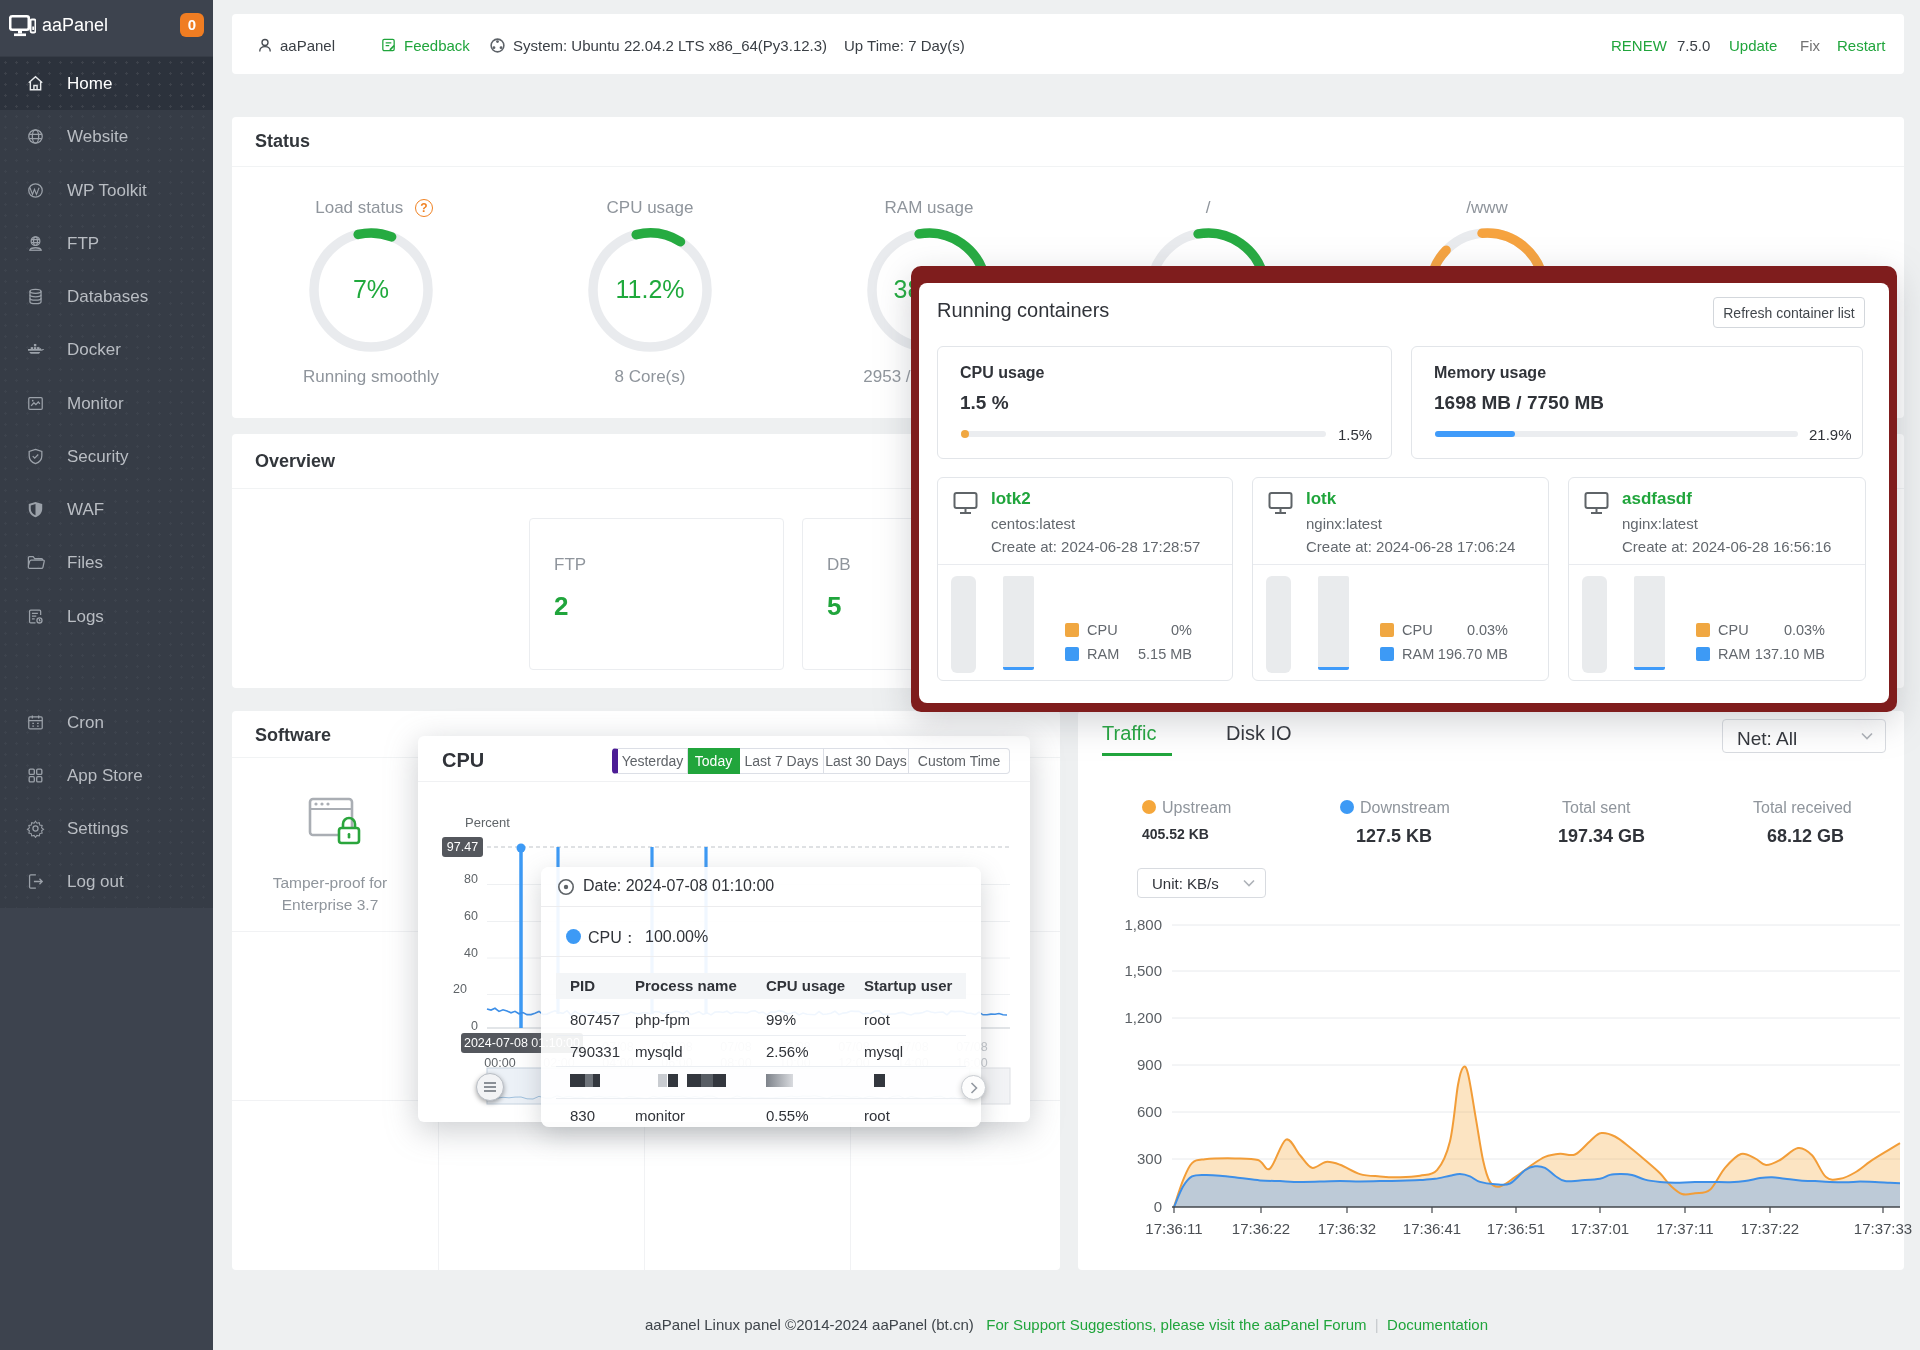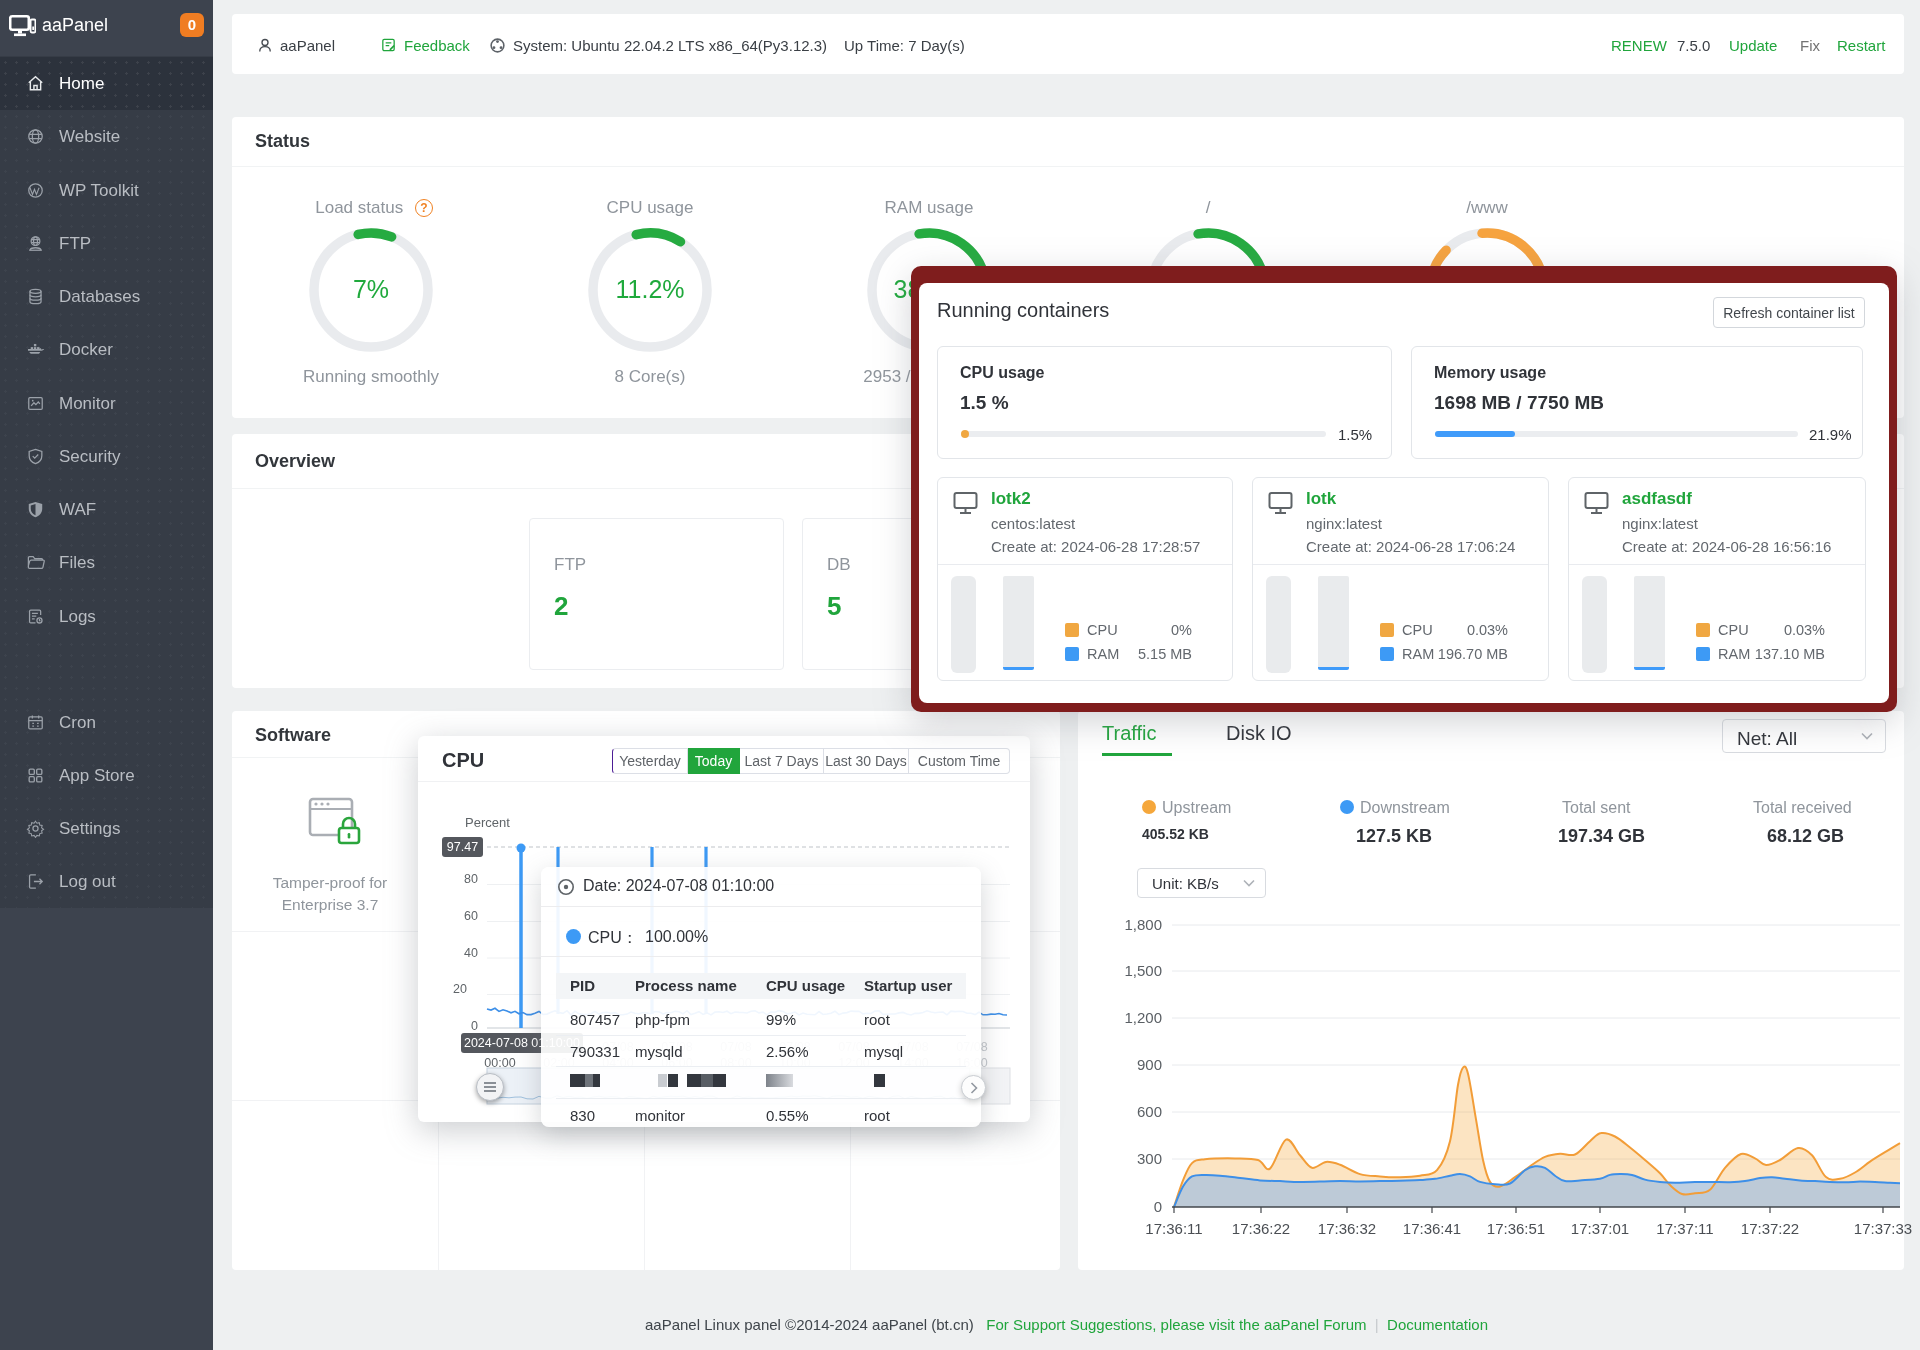--- a/index.html
+++ b/index.html
@@ -8,21 +8,21 @@
 .abs { position:absolute; }
 .card { position:absolute; background:#fff; border-radius:4px; }
 .ctitle { position:absolute; left:23px; top:14px; font-size:18px; font-weight:700; color:#32363b; }
 .csep { position:absolute; left:0; right:0; height:1px; background:#f1f3f4; }
 .gauge-label { font-size:17px; color:#8f959c; text-align:center; }
 .gauge-pct { font-size:25px; color:#1fa93c; font-weight:500; }
 .gauge-sub { font-size:17px; color:#8f959c; }
 .green { color:#20a53c; }
 .sb-item { position:absolute; left:0; width:213px; height:53px; display:flex; align-items:center; color:#b9bdc3; font-size:17px; }
 .sb-item svg { position:absolute; left:26px; width:19px; height:19px; }
-.sb-item span { position:absolute; left:59px; }
+.sb-item span { position:absolute; left:67px; }
 .obox { position:absolute; top:84px; width:255px; height:152px; border:1px solid #ebedf0; border-radius:4px; background:#fff; }
 .obox .ol { position:absolute; left:24px; top:36px; font-size:17px; color:#8f959c; }
 .obox .ov { position:absolute; left:24px; top:72px; font-size:26px; font-weight:600; color:#20a53c; }
 .tabbtn { position:absolute; top:0; height:26px; border:1px solid #dcdfe6; border-left:none; font-size:14px; color:#5f6368; display:flex; align-items:center; justify-content:center; background:#fff; }
 .ccard { position:absolute; top:194px; height:204px; border:1px solid #e3e6ea; border-radius:6px; background:#fff; }
 .mono-icon { position:absolute; left:15px; top:12px; }
 .cc-name { position:absolute; left:53px; top:11px; font-size:17px; font-weight:700; color:#20a53c; }
 .cc-sub { position:absolute; left:53px; top:37px; font-size:15px; color:#63686e; }
 .cc-date { position:absolute; left:53px; top:60px; font-size:15px; color:#63686e; }
 .cc-sep { position:absolute; left:0; right:0; top:86px; height:1px; background:#e9ebef; }
@@ -351,21 +351,21 @@
 </svg>
       </div>
 </div>
 
 <div class="abs" style="left:213px;top:1316px;width:1707px;text-align:center;font-size:15px;color:#3f454b;">
   aaPanel Linux panel ©2014-2024 aaPanel (bt.cn)&nbsp;&nbsp;&nbsp;<span class="green">For Support Suggestions, please visit the aaPanel Forum</span>&nbsp;&nbsp;<span style="color:#c6cacd;">|</span>&nbsp;&nbsp;<span class="green">Documentation</span>
 </div>
 
 <div id="cpudlg" class="abs" style="left:418px;top:736px;width:612px;height:386px;background:#fff;border-radius:6px;box-shadow:0 8px 32px rgba(125,130,138,0.4);z-index:20;">
   <span class="abs" style="left:24px;top:13px;font-size:20px;font-weight:700;color:#303339;">CPU</span>
-  <div class="tabbtn" style="left:194px;width:76px;border-left:1px solid #4c1d95;border-radius:4px 0 0 4px;top:12px;">Yesterday</div>
+  <div class="tabbtn" style="left:194px;width:76px;border-left:6px solid #4c1d95;border-radius:4px 0 0 4px;top:12px;">Yesterday</div>
   <div class="tabbtn" style="left:270px;width:52px;top:12px;background:#21a53c;border-color:#21a53c;color:#fff;">Today</div>
   <div class="tabbtn" style="left:322px;width:84px;top:12px;">Last 7 Days</div>
   <div class="tabbtn" style="left:406px;width:85px;top:12px;">Last 30 Days</div>
   <div class="tabbtn" style="left:491px;width:101px;top:12px;border-radius:0 4px 4px 0;">Custom Time</div>
   <div class="abs" style="left:0;top:45px;width:612px;height:1px;background:#f0f1f3;"></div>
   <span class="abs" style="left:47px;top:79px;font-size:13px;color:#5f6468;">Percent</span>
   <div class="abs" style="left:24px;top:101px;width:41px;height:20px;background:#54575d;border-radius:3px;color:#fff;font-size:12.5px;text-align:center;line-height:20px;">97.47</div>
   <div class="abs" style="right:552px;top:136px;width:36px;text-align:right;font-size:12.5px;color:#5f6468;">80</div>
   <div class="abs" style="right:552px;top:173px;width:36px;text-align:right;font-size:12.5px;color:#5f6468;">60</div>
   <div class="abs" style="right:552px;top:210px;width:36px;text-align:right;font-size:12.5px;color:#5f6468;">40</div>

